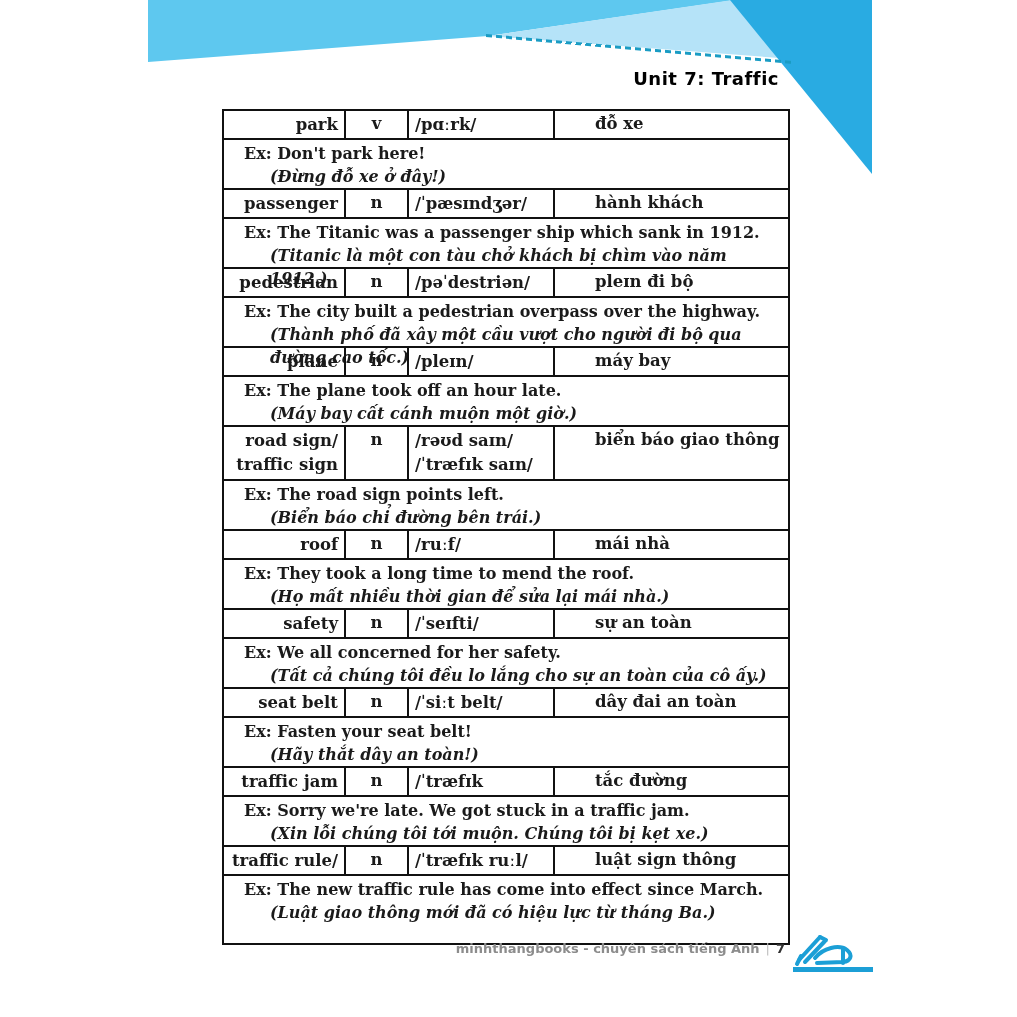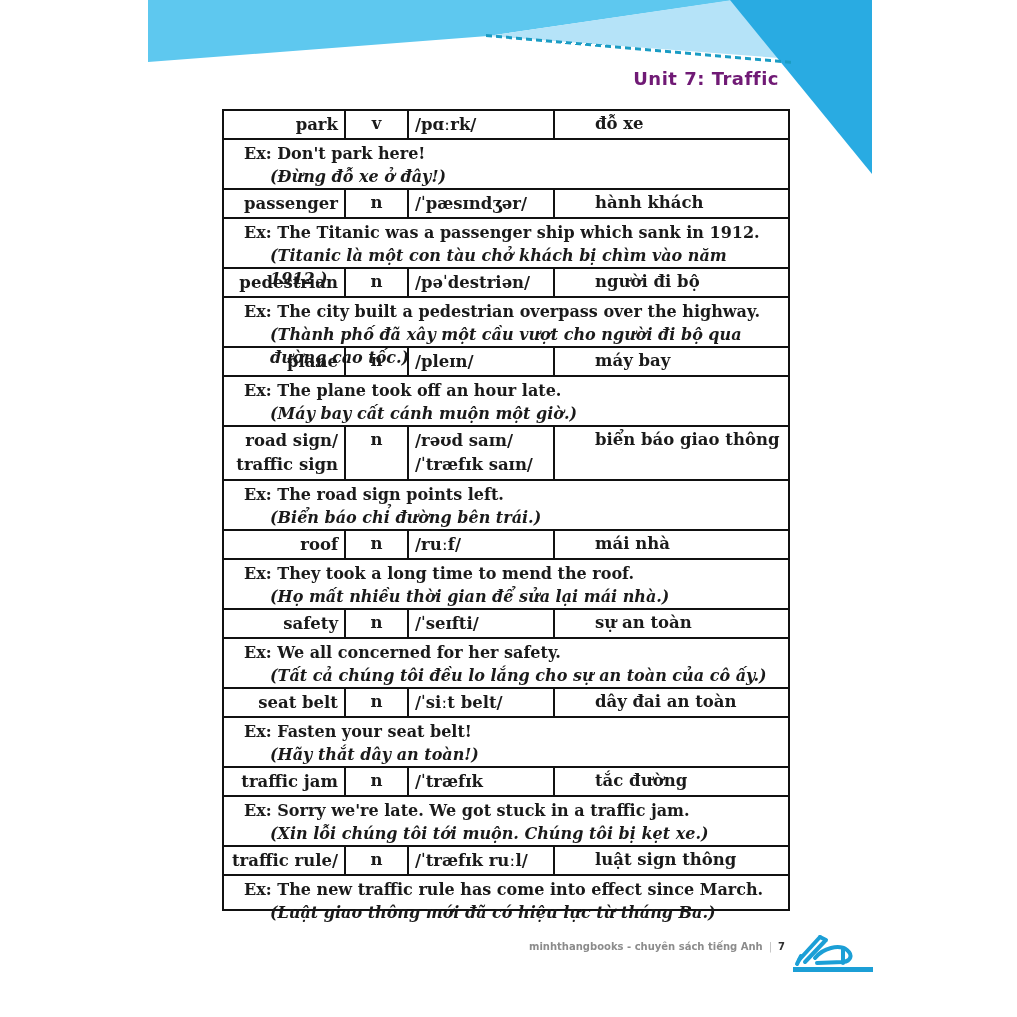--- a/index.html
+++ b/index.html
@@ -21,50 +21,50 @@
                background:#29abe2;
                clip-path:polygon(0 0, 100% 0, 100% 100%); }
   .deco-dash { position:absolute; left:486px; top:34px; width:308px; height:3px;
                background:repeating-linear-gradient(90deg,#1a9cc4 0 6px,transparent 6px 10px);
                transform:rotate(5.03deg); transform-origin:left top; }
 
   .unit-title {
     position:absolute; right:238px; top:68px;
     font-family:"DejaVu Sans","Liberation Sans",sans-serif;
     font-weight:bold; font-size:18px; letter-spacing:.5px;
-    color:#701a75;
+    color:#000000;
   }
 
   
   .vocab-table {
     position:absolute; left:222px; top:109px; width:568px;
     border:2px solid #111; box-sizing:border-box;
     font-size:16.5px; font-weight:bold; line-height:21px;
   }
   .w-row  { display:flex; height:29px; border-bottom:2px solid #111; box-sizing:border-box; }
   .w-row.tall { height:54px; }
   .cell   { padding:2px 6px 0 6px; box-sizing:border-box; overflow:hidden; }
   .c-word { width:122px; border-right:2px solid #111;text-align:right; }
   .c-pos  { width:63px;  border-right:2px solid #111; text-align:center; }
   .c-pron { width:146px; border-right:2px solid #111; }
   .c-meaning { flex:1;padding-left:40px; }
   .l1,.l2 { display:block; line-height:24px; }
   .l2:empty { display:none; }
 
   .ex-row { height:50px; border-bottom:2px solid #111; box-sizing:border-box;
             padding:2px 6px 0 20px; font-size:16px; line-height:23px; }
-  .ex-row.last { border-bottom:none; height:33px; }
+  .ex-row.last { border-bottom:none; height:67px; }
   .ex-label { font-weight:bold; }
   .ex-vi  { font-style:italic; padding-left:26px; }
 
   
   .footer-text {
     position:absolute; right:232px; top:941px;
     font-family:"DejaVu Sans","Liberation Sans",sans-serif;
-    font-size:10px; font-weight:bold; color:#8c8c8c; white-space:nowrap;
+    font-size:13px; font-weight:bold; color:#8c8c8c; white-space:nowrap;
   }
   .footer-sep  { color:#bdbdbd; font-weight:normal; padding:0 6px; }
   .footer-page { color:#303030; }
   .footer-icon { position:absolute; left:793px; top:928px; }
   .footer-line { position:absolute; left:793px; top:967px; width:80px; height:5px;
                  background:#1c9fd6; }
 </style>
 </head>
 <body>
 
@@ -121,21 +121,21 @@
     <div class="w-row">
       <div class="cell c-word">
         <span class="l1">pedestrian</span>
 
       </div>
       <div class="cell c-pos">n</div>
       <div class="cell c-pron">
         <span class="l1">/pəˈdestriən/</span>
 
       </div>
-      <div class="cell c-meaning">người đi bộ</div>
+      <div class="cell c-meaning">pleɪn đi bộ</div>
     </div>
     <div class="ex-row">
       <div class="ex-en">
         <span class="ex-label">Ex:</span>
         <span>The city built a pedestrian overpass over the highway.</span>
       </div>
       <div class="ex-vi">(Thành phố đã xây một cầu vượt cho người đi bộ qua đường cao tốc.)</div>
     </div>
 
     <div class="w-row">

